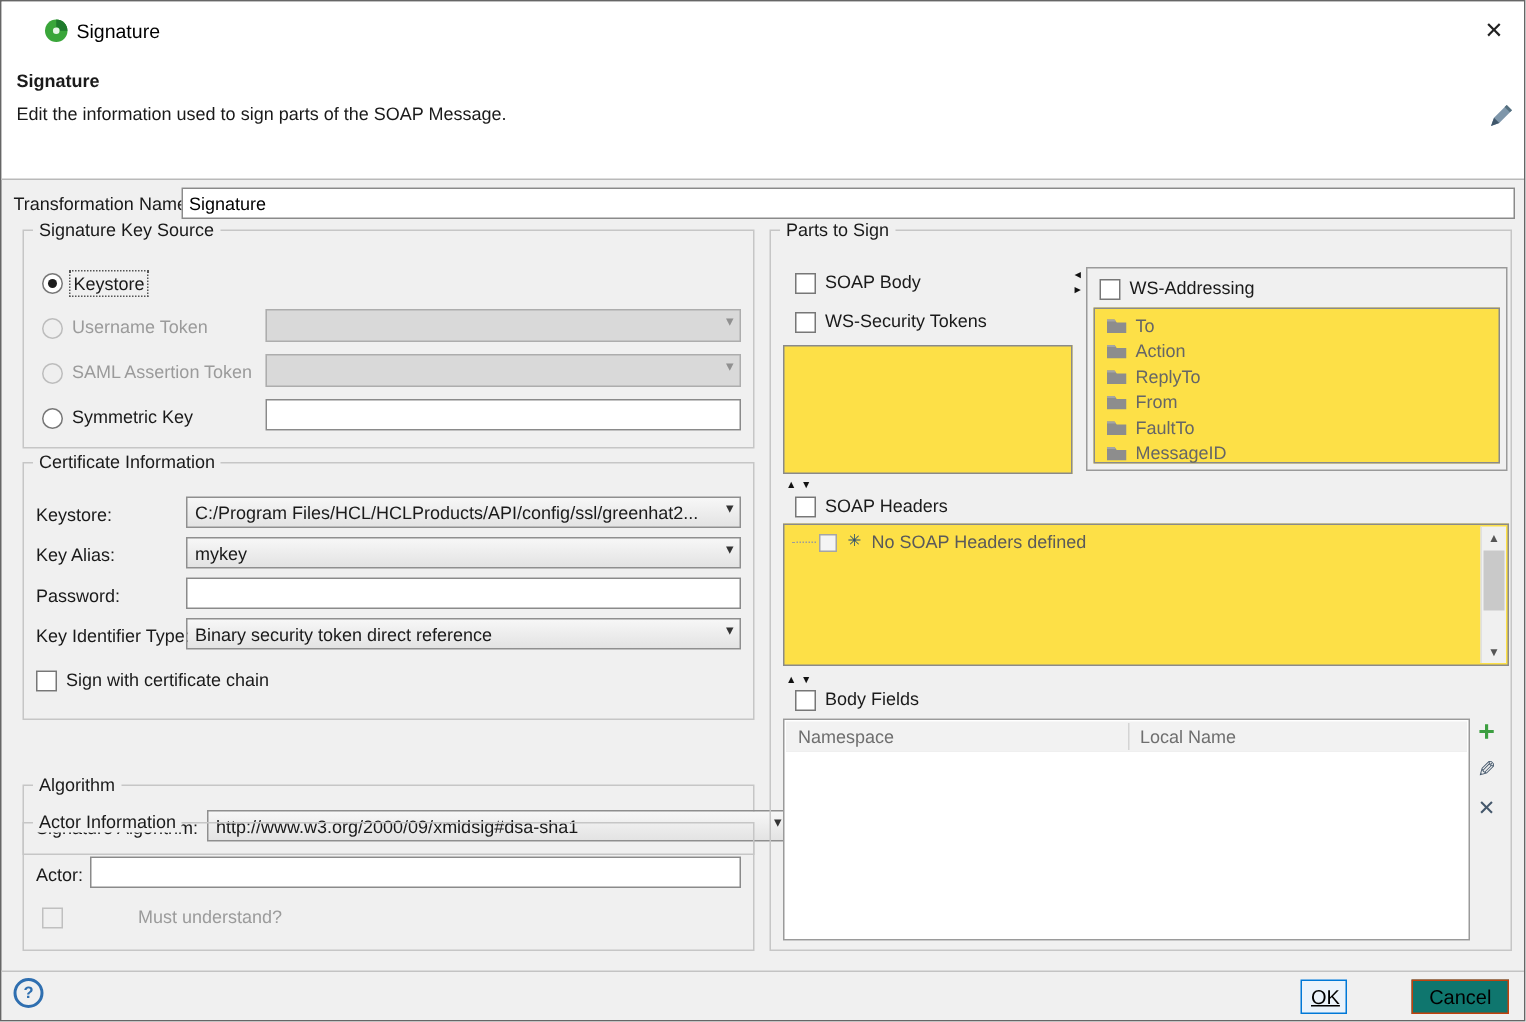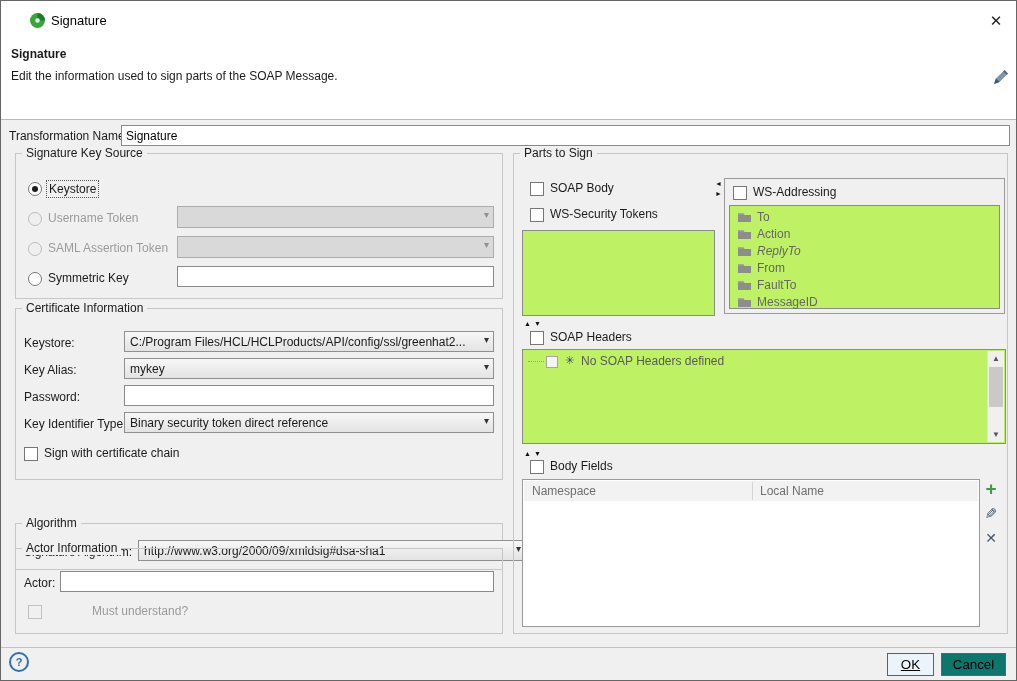--- a/index.html
+++ b/index.html
@@ -31,21 +31,21 @@
   .rad.sel::after{content:"";position:absolute;left:3px;top:3px;width:6px;height:6px;border-radius:50%;background:#1d1d1d;}
   .rad.dis{border-color:#bdbdbd;background:#efefef;}
   .cb{position:absolute;width:12px;height:12px;border:1px solid #777;background:#fff;box-sizing:content-box;}
   .cb.dis{border-color:#c0c0c0;background:#f0f0f0;}
   .cb.small{width:10px;height:10px;border-color:#a5a5a5;background:#f4f4f4;}
   .focus-dotted{border:1px dotted #555;padding:0 2px;}
   
   .grp{position:absolute;border:1px solid #c6c6c6;}
   .grp>.ttl{position:absolute;top:-8px;left:6px;background:#f0f0f0;padding:0 4px;color:#1a1a1a;white-space:nowrap;}
   
-  .whitebox{position:absolute;background:#bef264;border:1px solid #8a8a8a;box-sizing:border-box;}
+  .whitebox{position:absolute;background:#fde047;border:1px solid #8a8a8a;box-sizing:border-box;}
   .panelbox{position:absolute;border:1px solid #9a9a9a;box-sizing:border-box;background:#f0f0f0;}
   .trow{position:absolute;left:0;right:0;height:17px;display:flex;align-items:center;padding-left:8px;color:#666;}
   .trow svg{margin-right:6px;flex:none;}
   .split-arrow{position:absolute;font-size:7px;line-height:7px;color:#111;cursor:pointer;}
   
   .sb{position:absolute;top:1px;bottom:1px;right:1px;width:16px;background:#f0f0f0;border-left:1px solid #e0e0e0;}
   .sb .ar{position:absolute;left:0;width:16px;height:15px;text-align:center;font-size:8px;line-height:15px;color:#555;cursor:pointer;}
   .sb .thumb{position:absolute;left:1px;width:14px;background:#c9c9c9;cursor:pointer;}
   
   .tbl-hdr{position:absolute;left:1px;right:1px;top:1px;height:20px;background:#f2f2f2;border-bottom:1px solid #c9c9c9;color:#6f6f6f;}
@@ -186,21 +186,21 @@
             </svg>
           <span>To</span>
         </div>
         <div class="trow" style="top:19px;">
           <svg width="13" height="11">
               <path d="M0 2 h5 l1.5 2 H13 v7 H0 Z" fill="#8d8d8d"></path>
               <path d="M0 2 h5 l1 1.4 H0 Z" fill="#a5a5a5"></path>
             </svg>
           <span>Action</span>
         </div>
-        <div class="trow" style="top:36px;font-style:italic;">
+        <div class="trow" style="top:36px;">
           <svg width="13" height="11">
               <path d="M0 2 h5 l1.5 2 H13 v7 H0 Z" fill="#8d8d8d"></path>
               <path d="M0 2 h5 l1 1.4 H0 Z" fill="#a5a5a5"></path>
             </svg>
           <span>ReplyTo</span>
         </div>
         <div class="trow" style="top:53px;">
           <svg width="13" height="11">
               <path d="M0 2 h5 l1.5 2 H13 v7 H0 Z" fill="#8d8d8d"></path>
               <path d="M0 2 h5 l1 1.4 H0 Z" fill="#a5a5a5"></path>
@@ -254,17 +254,17 @@
       </div>
       <div class="tbl-body"></div>
     </div>
     <span class="tool" style="left:468px;top:326px;font-size:19px;font-weight:bold;color:#3c9e40;line-height:18px;">+</span>
     <span class="tool" style="left:468px;top:351px;font-size:15px;color:#44576b;line-height:18px;transform:scaleX(-1);">✎</span>
     <span class="tool" style="left:468px;top:375px;font-size:14px;font-weight:bold;color:#44576b;line-height:18px;">✕</span>
   </div>
 
   <div class="footer">
     <span class="help-circle">?</span>
-    <button class="btn def" style="left:886px;top:5px;width:47px;height:23px;text-decoration:underline;">OK</button>
+    <button class="btn def" style="left:866px;top:5px;width:31px;height:23px;text-decoration:underline;">OK</button>
     <button class="btn" style="left:940px;top:5px;width:65px;height:23px;">Cancel</button>
   </div>
 
 </div>
 
 </body></html>

